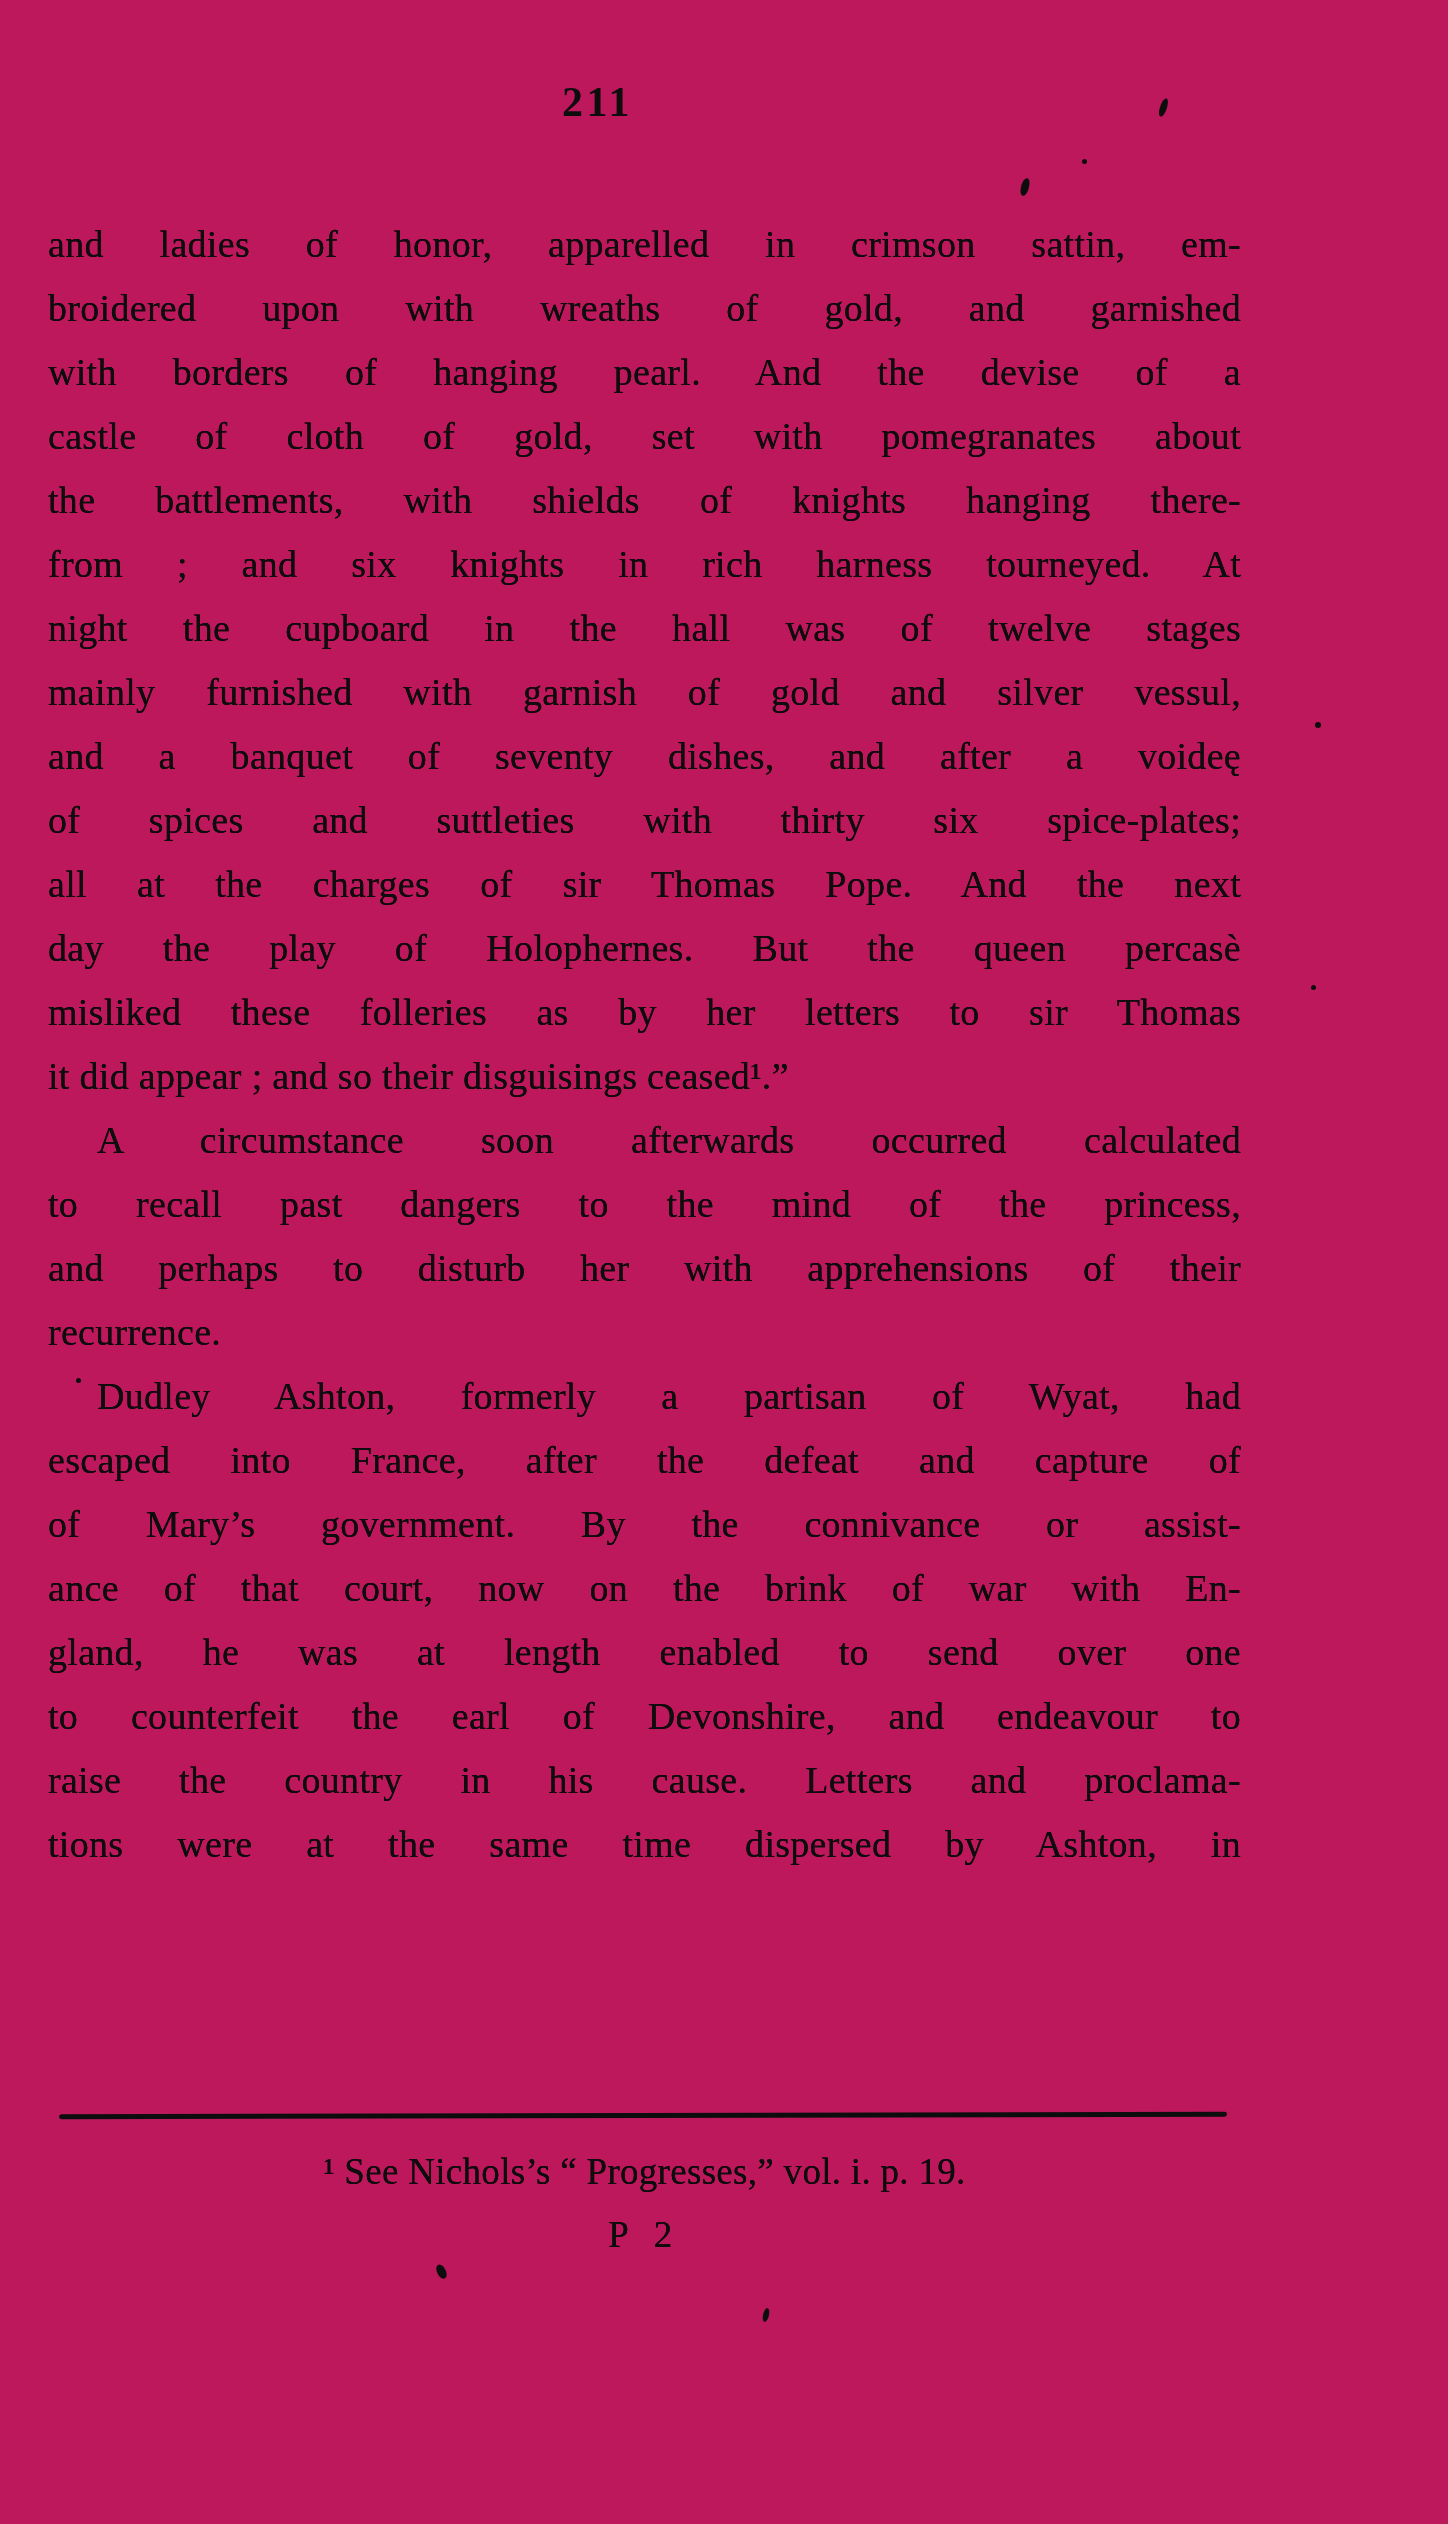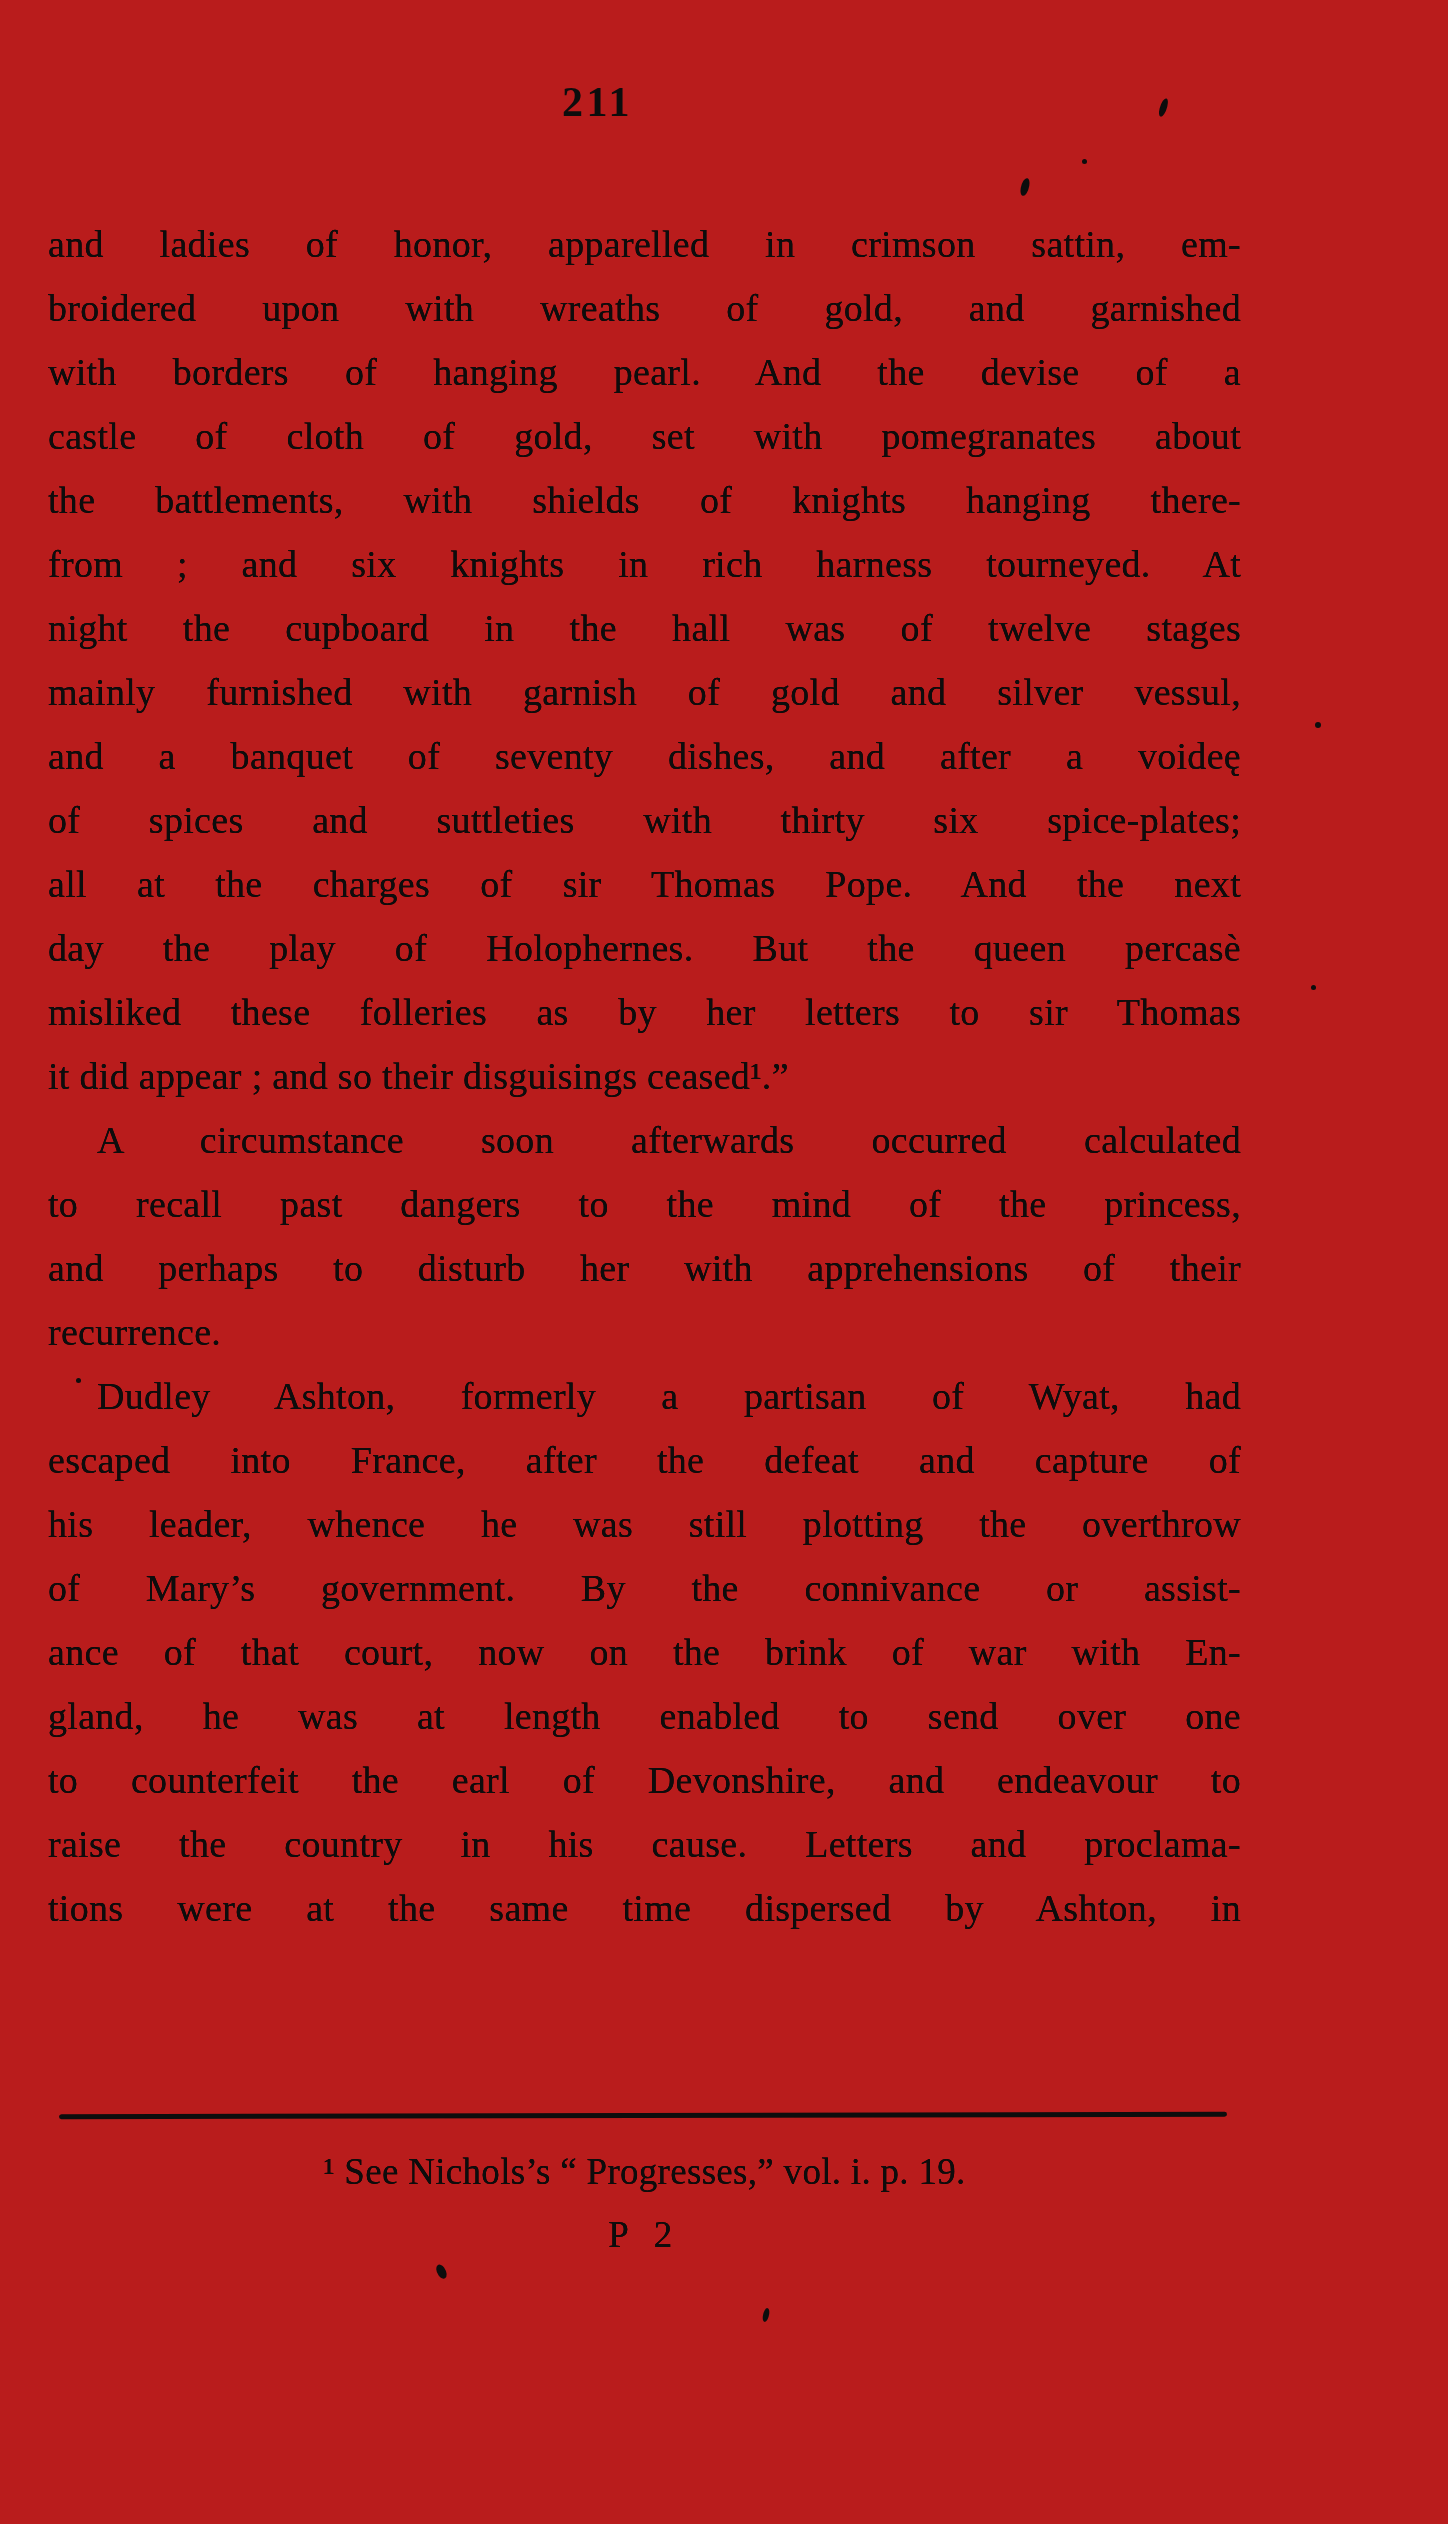--- a/index.html
+++ b/index.html
@@ -1,19 +1,19 @@
 <!DOCTYPE html>
 <html style="font-size:13.6px"><head>
 <meta charset="utf-8">
 <style>
   html,body{margin:0;padding:0;background:#ffffff;}
   .page{
     position:relative;
     width:1449px;height:2525px;
-    background:#b91c1c;
+    background:#be185d;
     overflow:hidden;
     font-family:"Liberation Serif","DejaVu Serif",serif;
     color:#0d0d0d;
   }
   .pagenum{
     position:absolute;
     top:78px;left:47px;width:1101px;
     text-align:center;
     font-size:42px;
     font-weight:700;
@@ -86,21 +86,20 @@
       <div class="line">all at the charges of sir Thomas Pope.  And the next</div>
       <div class="line">day the play of Holophernes.  But the queen percasè</div>
       <div class="line">misliked these folleries as by her letters to sir Thomas</div>
       <div class="line para-end">it did appear ; and so their disguisings ceased¹.”</div>
       <div class="line indent">A circumstance soon afterwards occurred calculated</div>
       <div class="line">to recall past dangers to the mind of the princess,</div>
       <div class="line">and perhaps to disturb her with apprehensions of their</div>
       <div class="line para-end">recurrence.</div>
       <div class="line indent">Dudley Ashton, formerly a partisan of Wyat, had</div>
       <div class="line">escaped into France, after the defeat and capture of</div>
-      <div class="line">his leader, whence he was still plotting the overthrow</div>
       <div class="line">of Mary’s government.  By the connivance or assist-</div>
       <div class="line">ance of that court, now on the brink of war with En-</div>
       <div class="line">gland, he was at length enabled to send over one</div>
       <div class="line">to counterfeit the earl of Devonshire, and endeavour to</div>
       <div class="line">raise the country in his cause.  Letters and proclama-</div>
       <div class="line">tions were at the same time dispersed by Ashton, in</div>
     </div>
 
   <div class="rule"></div>
 

